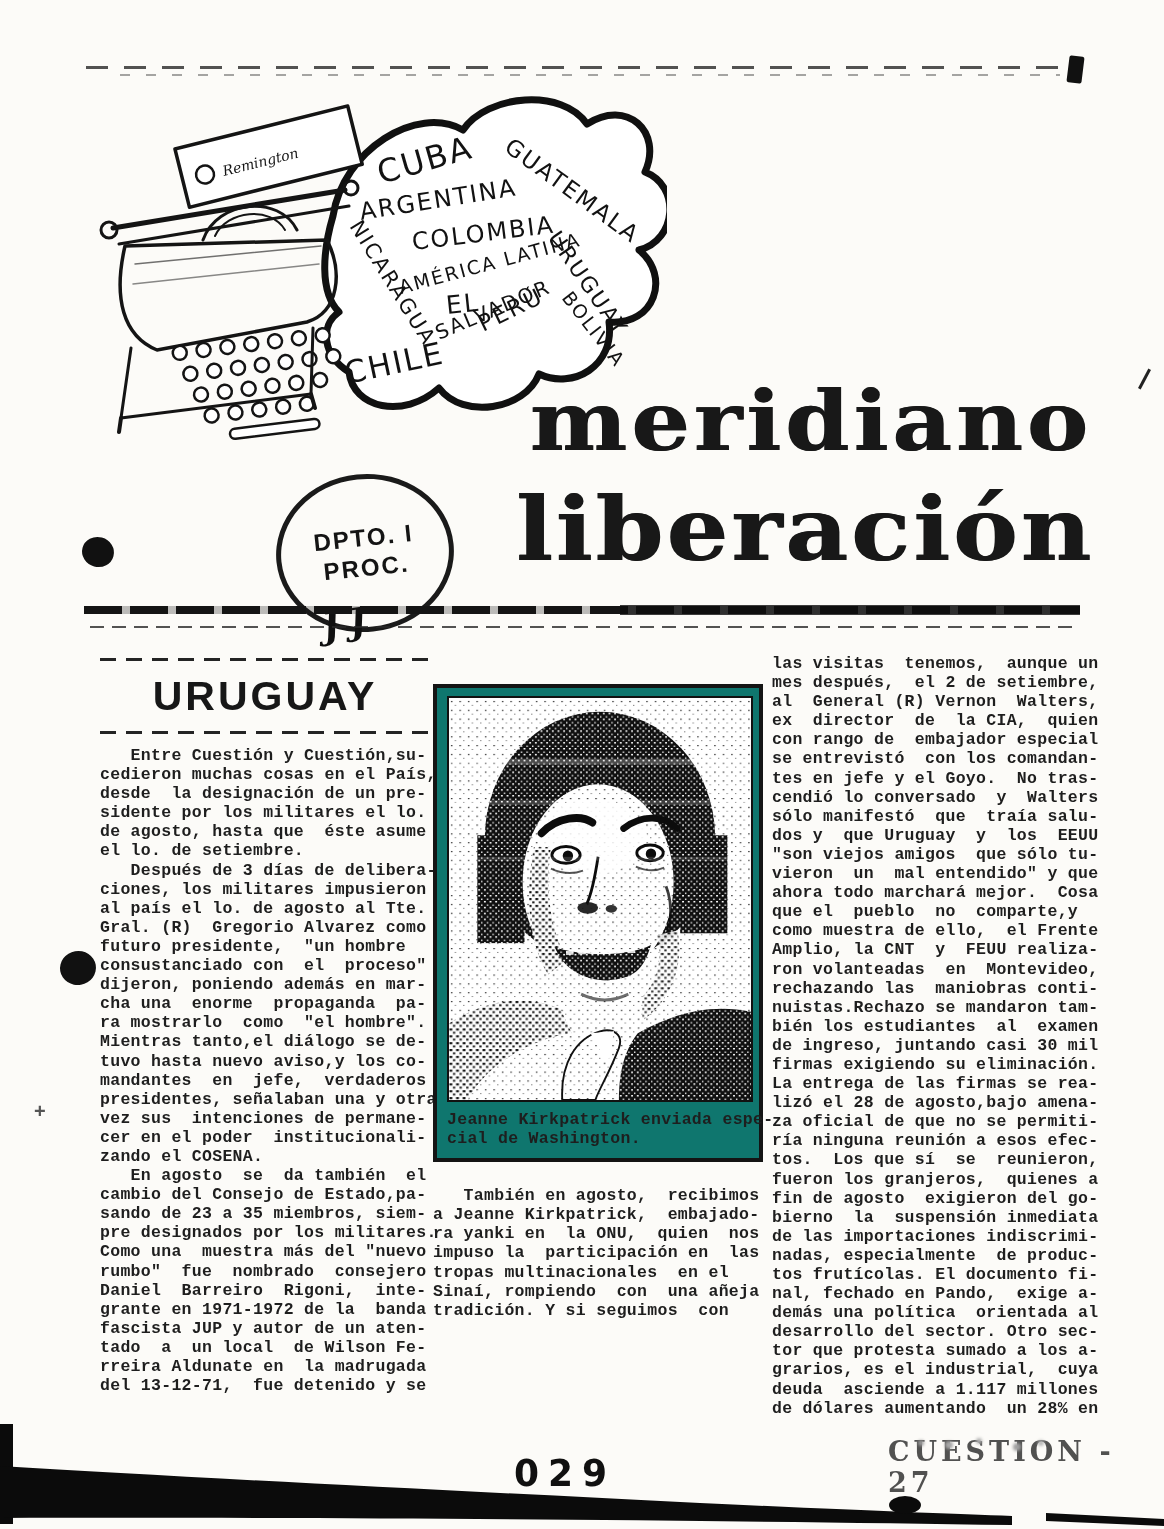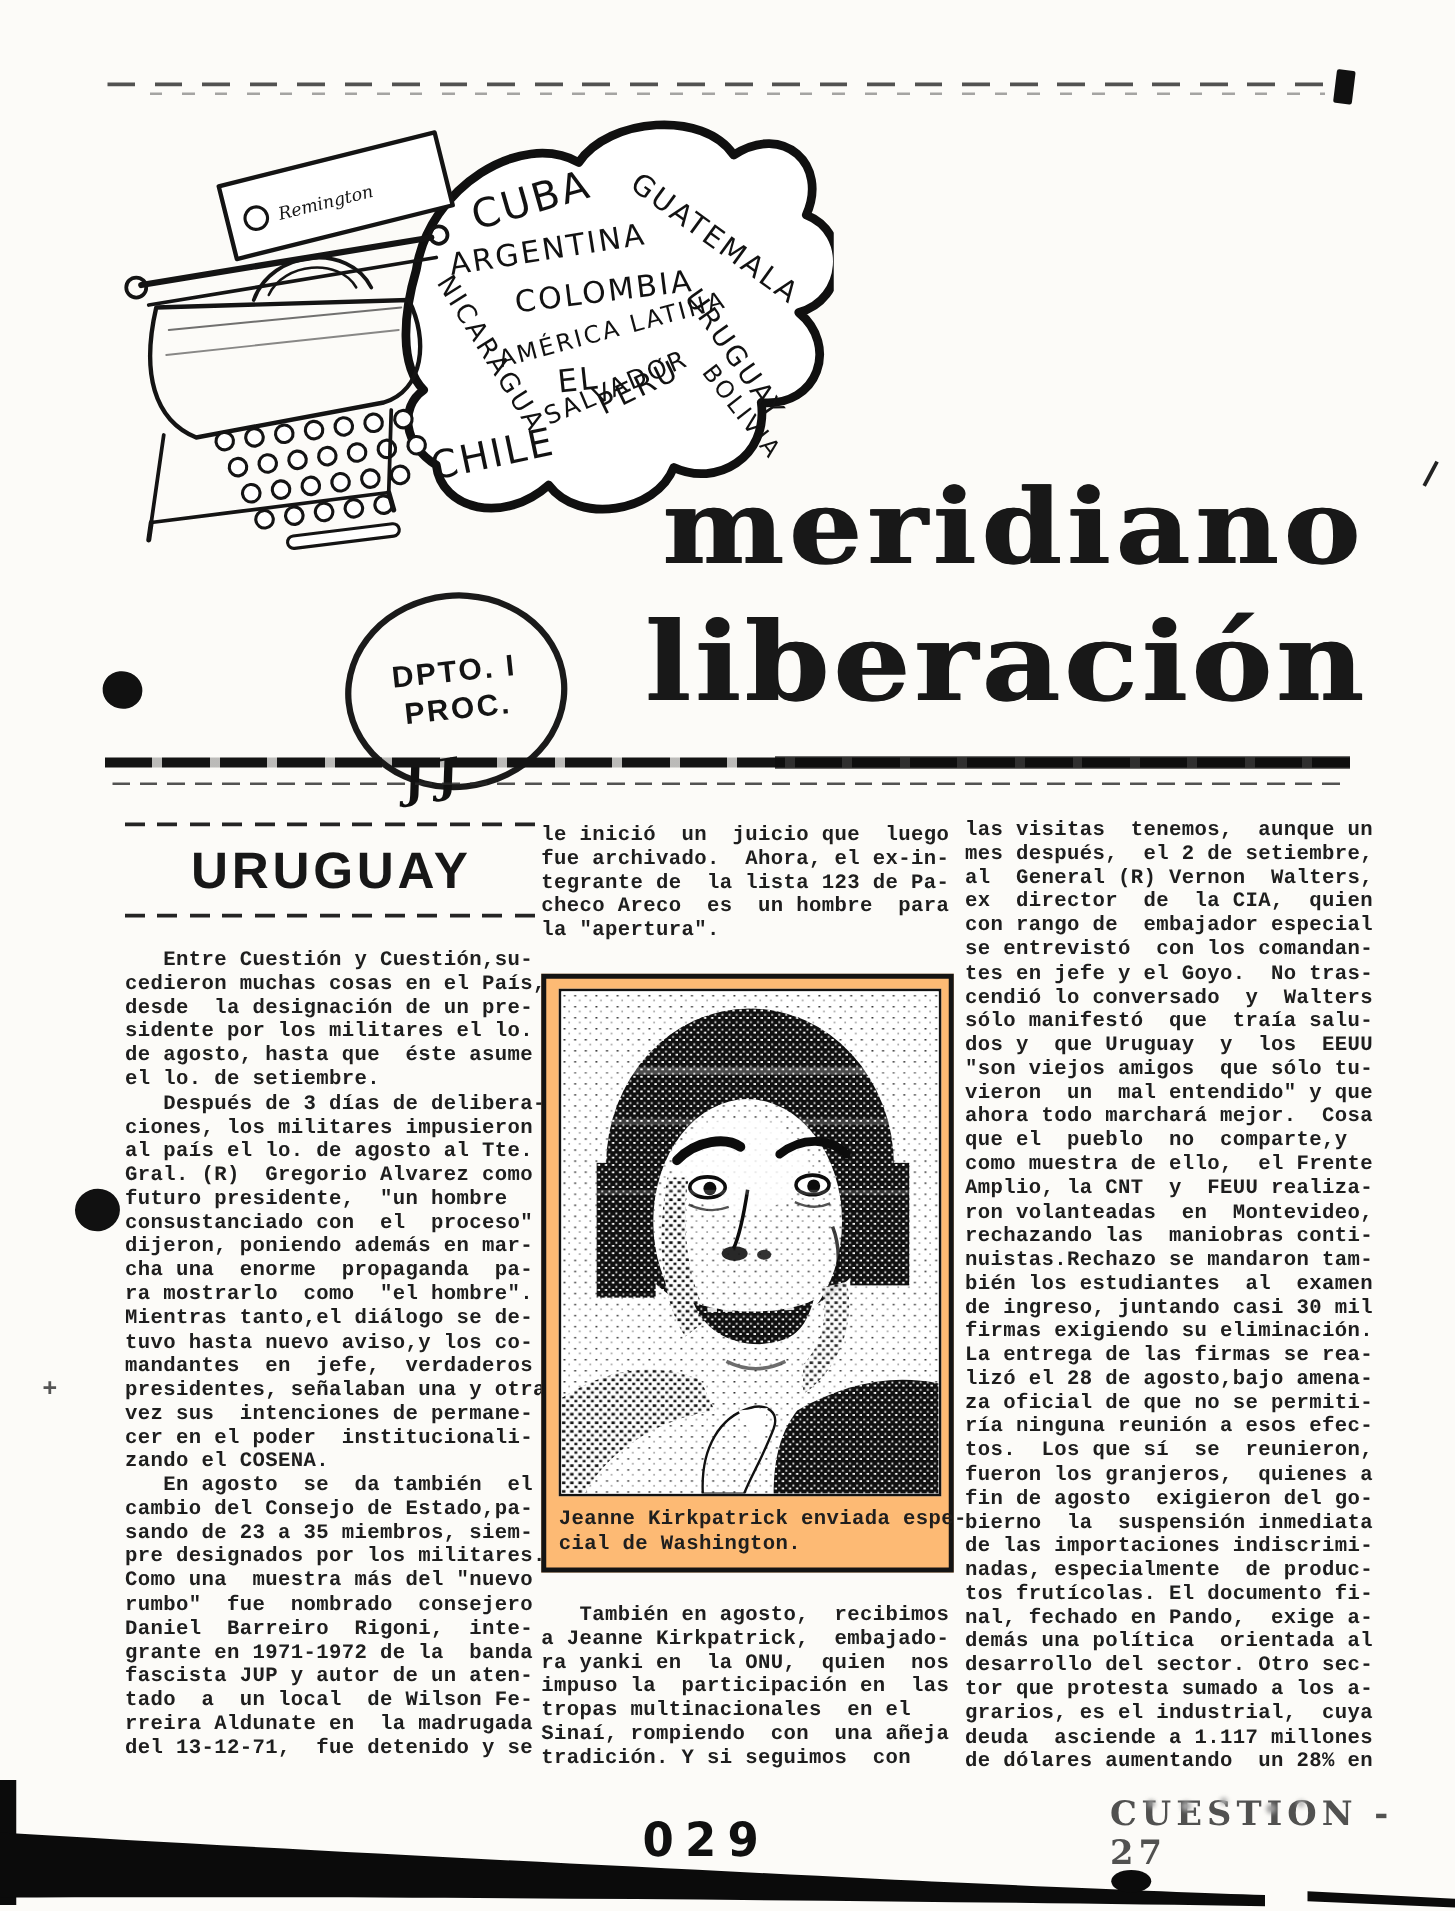--- a/index.html
+++ b/index.html
@@ -6,21 +6,21 @@
   #page{position:relative;width:1164px;height:1529px;background:#fcfbf8;overflow:hidden;
         font-family:"Liberation Sans",sans-serif;color:#1c1c1c;}
   
   .tline{white-space:pre;font-family:"Liberation Mono","DejaVu Sans Mono",monospace;
          font-size:16.5px;line-height:19.1px;font-weight:700;letter-spacing:.3px;color:#1e1e1e;}
   .col{position:absolute;}
   #col1{left:100px;top:658px;width:330px;}
   #col2{left:433px;top:658px;width:330px;}
   #col3{left:772px;top:654px;width:348px;}
   .para{}
-  .para.first{margin-top:24px;}
+  .para.first{margin-top:12px;}
   .rule-dash{height:3px;background:repeating-linear-gradient(90deg,#242424 0 16px,transparent 16px 26px);}
   .col-head{font-family:"Liberation Sans",sans-serif;font-weight:700;font-size:41px;
             letter-spacing:3px;text-align:center;line-height:64px;margin:3px 0;color:#171717;}
   
   .masthead{position:absolute;font-family:"DejaVu Serif",serif;font-weight:700;color:#181818;
             line-height:1;transform:scaleY(.9);transform-origin:top right;text-shadow:1px 0 0 #181818;}
   #title1{right:72px;top:380px;font-size:92px;letter-spacing:4px;}
   #title2{right:70px;top:486px;font-size:97px;letter-spacing:3px;}
   
   #stamp{position:absolute;left:276px;top:474px;width:168px;height:148px;border:5px solid #1a1a1a;
@@ -42,21 +42,21 @@
   #mast-rule-thin{position:absolute;left:90px;top:626px;width:990px;height:2px;
                   background:repeating-linear-gradient(90deg,rgba(40,40,40,.8) 0 14px,transparent 14px 22px);}
   .ink-dot{position:absolute;background:#111;border-radius:50%;}
   #dot1{left:82px;top:537px;width:32px;height:30px;transform:rotate(15deg);}
   #dot2{left:60px;top:951px;width:36px;height:34px;transform:rotate(-10deg);}
   #corner-blob{position:absolute;left:1068px;top:56px;width:15px;height:27px;background:#111;
                transform:rotate(7deg);border-radius:2px;}
   #edge-dash{position:absolute;left:1143px;top:368px;width:3px;height:22px;background:#222;transform:rotate(28deg);}
   #plus-mark{position:absolute;left:34px;top:1100px;font-size:20px;color:#555;font-weight:700;}
   
-  #photo-frame{margin-top:26px;border:4px solid #141414;background:#fdba74;padding:8px 6px 0 10px;width:306px;}
+  #photo-frame{margin-top:26px;border:4px solid #141414;background:#0f766e;padding:8px 6px 0 10px;width:306px;}
   #photo-img{height:402px;border:2px solid #111;overflow:hidden;background:#fff;}
   #photo-img svg{display:block;width:100%;height:100%;}
   #photo-caption{padding:8px 0 10px 0;}
   
   #issue{position:absolute;left:888px;top:1436px;font-family:"DejaVu Serif",serif;font-weight:700;
          font-size:27px;letter-spacing:4px;color:#2c2c2c;opacity:.82;}
   #smudge{position:absolute;left:918px;top:1440px;width:6px;height:6px;border-radius:50%;background:#9a9a9a;
           box-shadow:28px 2px 0 1px #a6a6a6,58px -2px 0 0 #b0b0b0,96px 4px 0 1px #9f9f9f,120px 0 0 0 #b5b5b5;
           filter:blur(1.5px);}
   #page-num{position:absolute;left:514px;top:1452px;font-family:"DejaVu Sans",sans-serif;font-weight:800;
@@ -202,25 +202,20 @@
 rumbo"  fue  nombrado  consejero
 Daniel  Barreiro  Rigoni,  inte-
 grante en 1971-1972 de la  banda
 fascista JUP y autor de un aten-
 tado  a  un local  de Wilson Fe-
 rreira Aldunate en  la madrugada
 del 13-12-71,  fue detenido y se</div>
   </div>
 
   <div id="col2" class="col">
-    <div class="tline">le inició  un  juicio que  luego
-fue archivado.  Ahora, el ex-in-
-tegrante de  la lista 123 de Pa-
-checo Areco  es  un hombre  para
-la "apertura".</div>
     <div id="photo-frame">
       <div id="photo-img">
         <svg viewBox="0 0 320 410" preserveAspectRatio="none">
           <defs>
             <pattern id="pdark" width="6" height="6" patternUnits="userSpaceOnUse">
               <rect width="6" height="6" fill="#101010"></rect>
               <rect x="1" y="3" width="2" height="1.5" fill="#fdfdfd"></rect>
               <rect x="4" y="0.5" width="1.5" height="1.5" fill="#fdfdfd" opacity=".9"></rect>
             </pattern>
             <pattern id="pmid" width="7" height="7" patternUnits="userSpaceOnUse">

